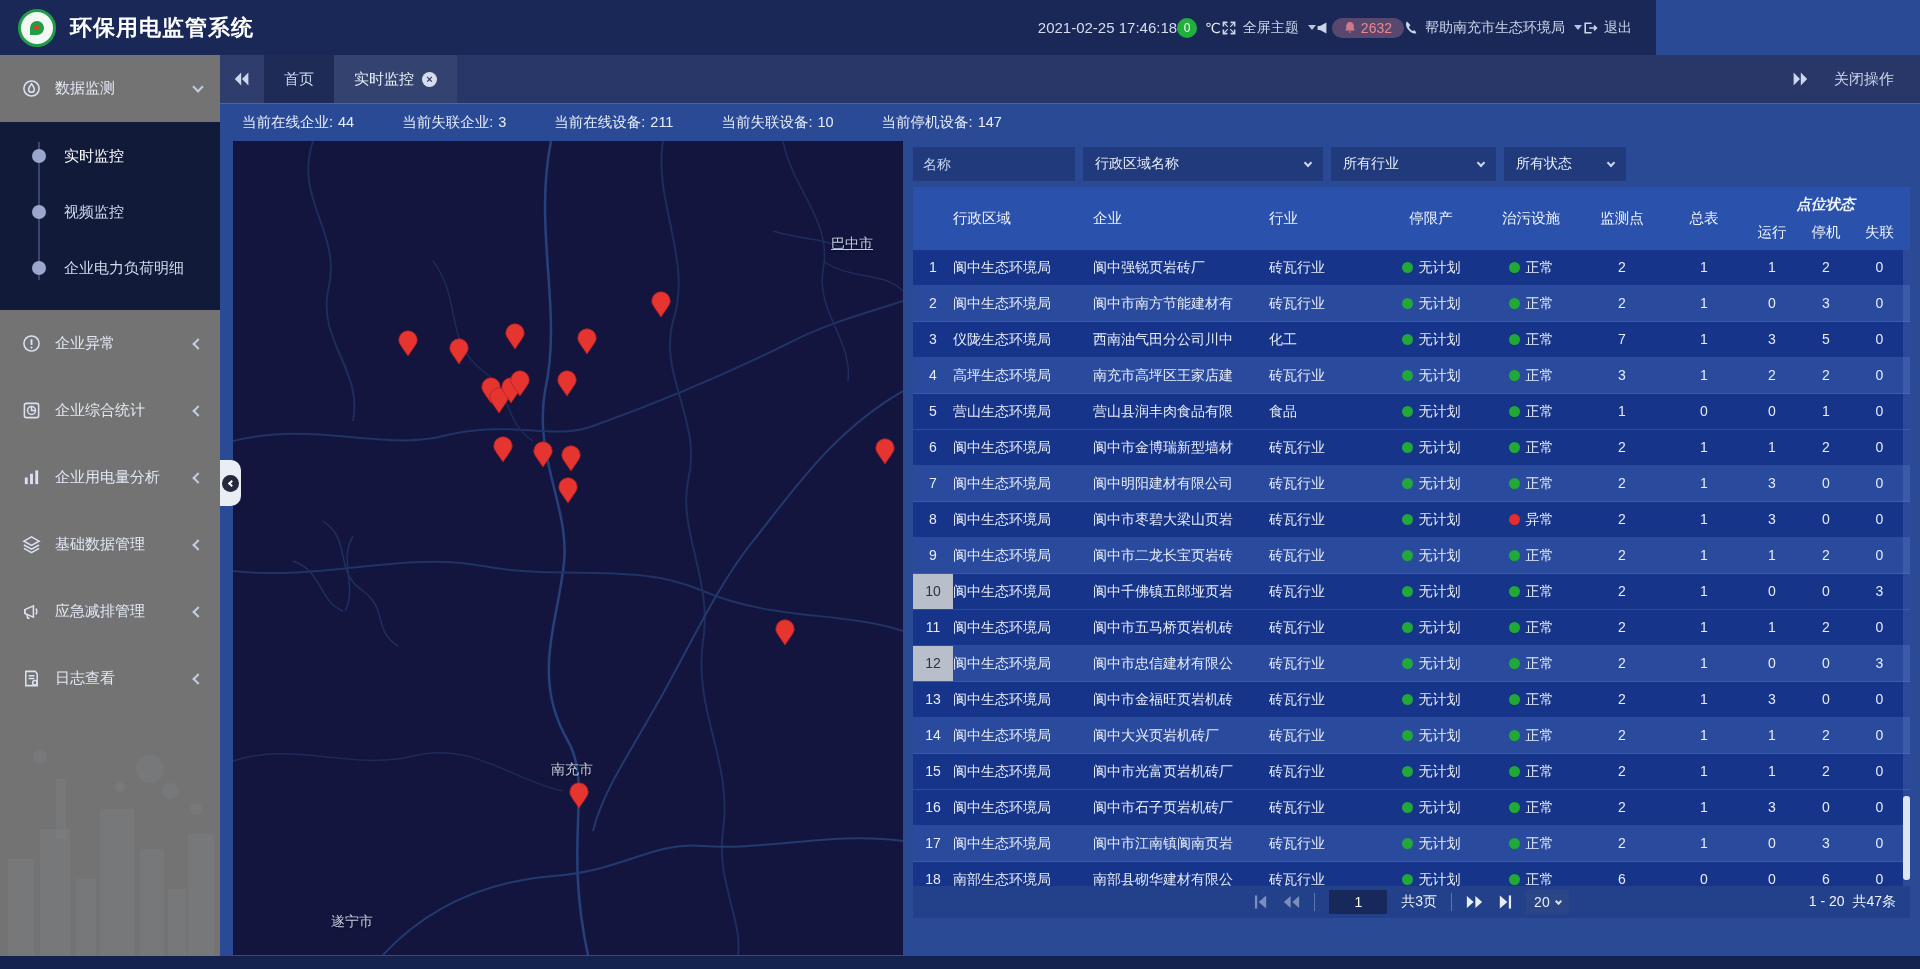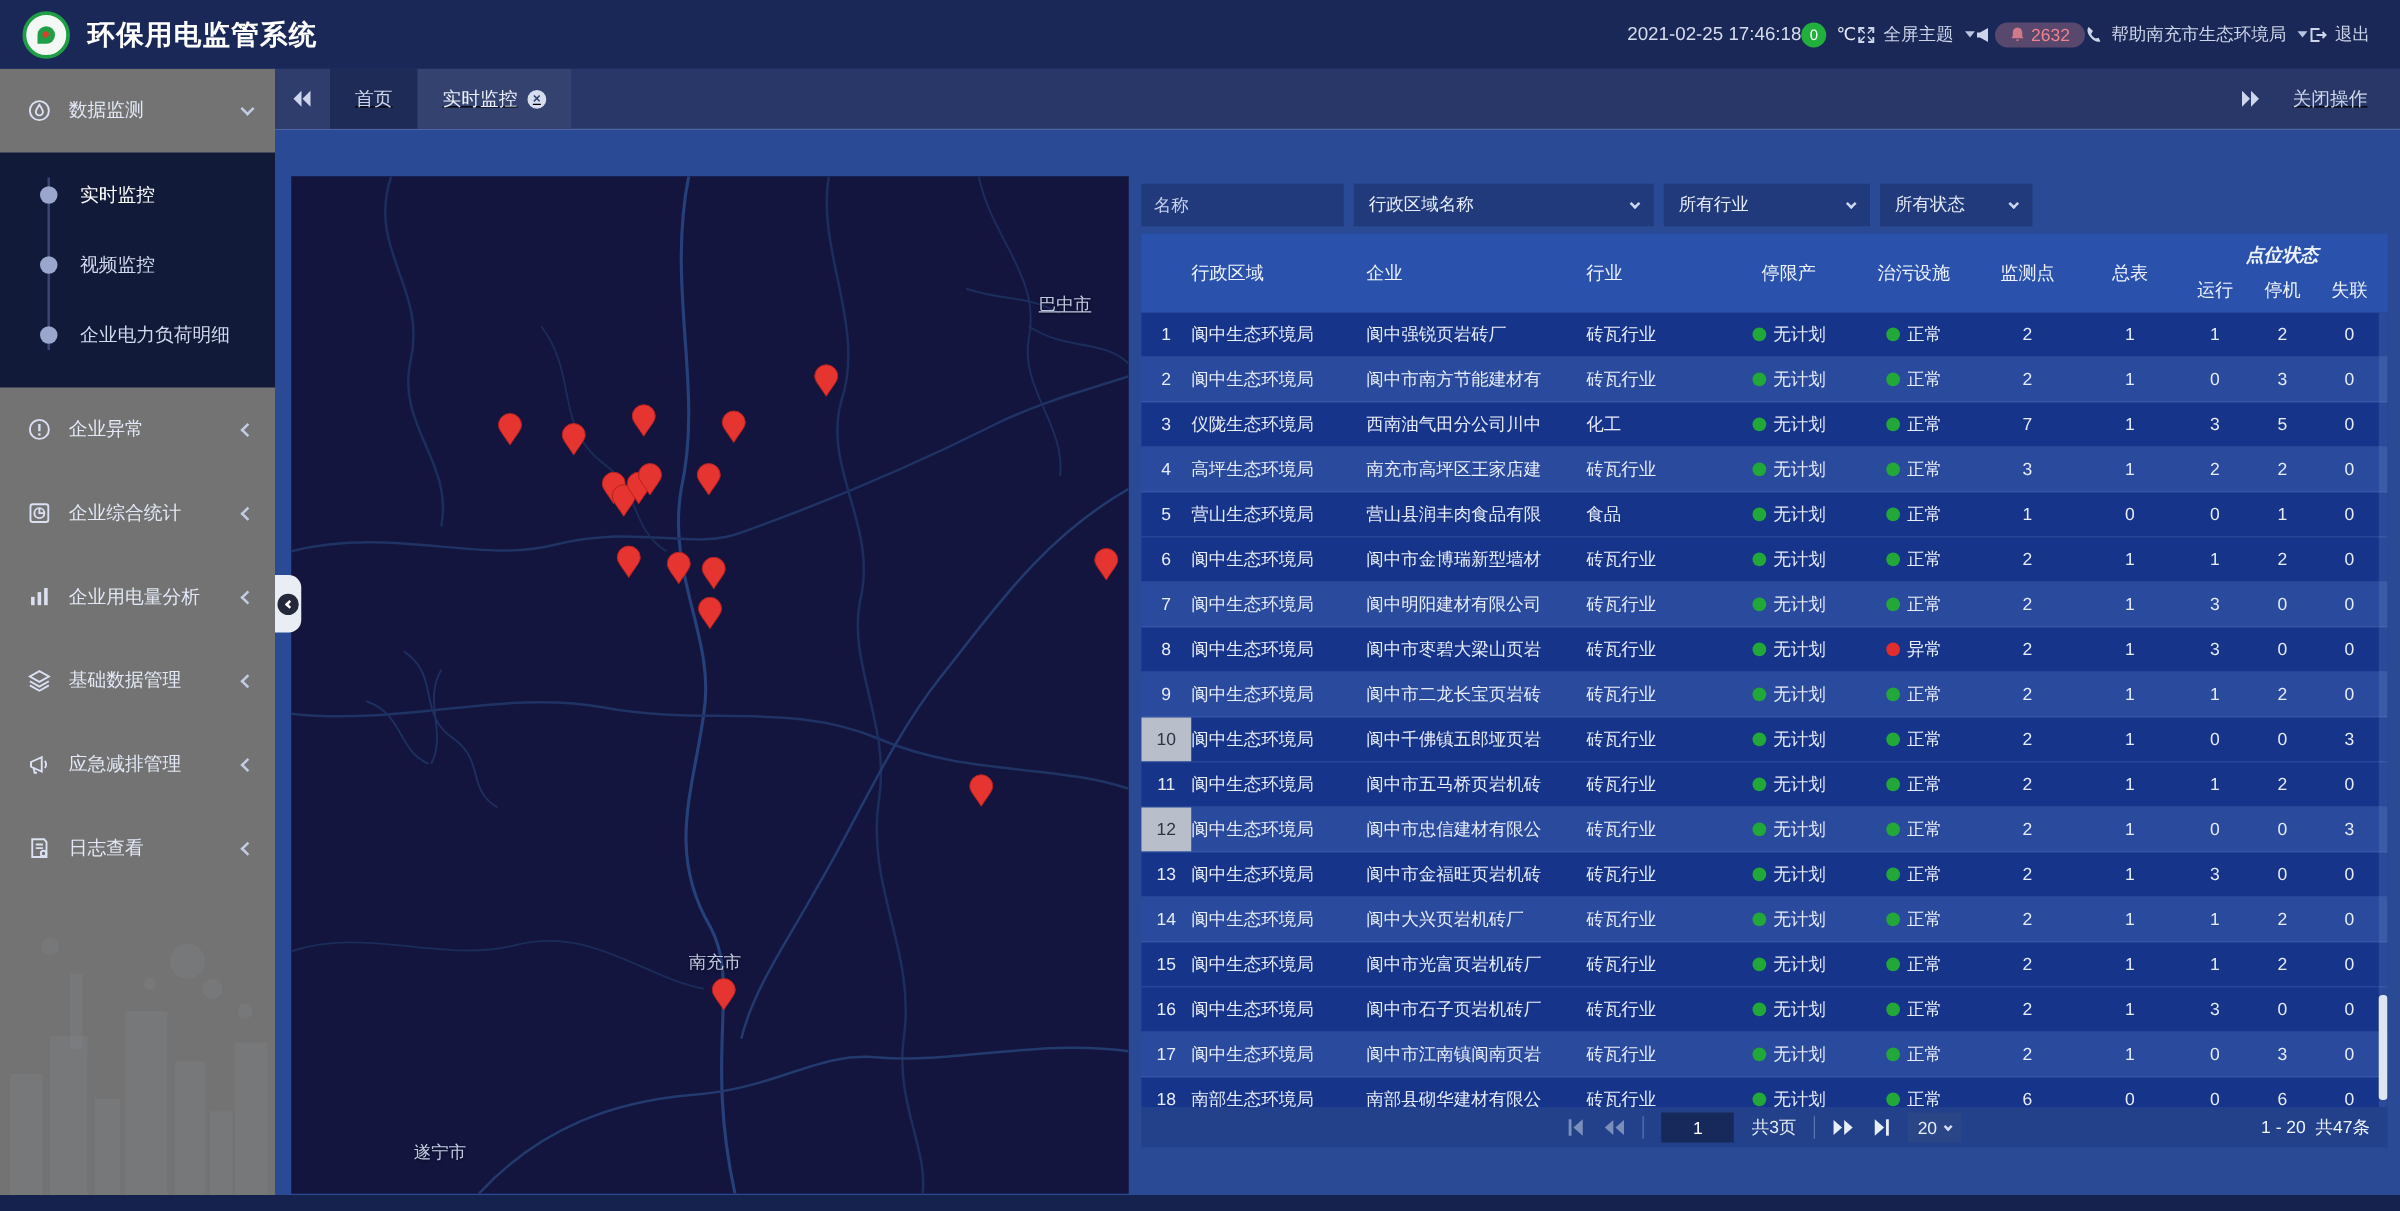--- a/index.html
+++ b/index.html
@@ -1,20 +1,20 @@
 <!DOCTYPE html>
 <html><head>
 <meta charset="utf-8">
 <style>
   html,body{margin:0;padding:0;background:#0d1430;}
   *{box-sizing:border-box;font-family:"Liberation Sans","DejaVu Sans",sans-serif;}
   #app{position:relative;width:1920px;height:969px;overflow:hidden;background:#2a4a96;}
 
   
-  .topbar{position:absolute;left:0;top:0;width:1920px;height:55px;background:#1a2857;display:flex;align-items:center;justify-content:space-between;padding:0 24px 0 18px;z-index:30;}
+  .topbar{position:absolute;left:0;top:0;width:1656px;height:55px;background:#1a2857;display:flex;align-items:center;justify-content:space-between;padding:0 24px 0 18px;z-index:30;}
   .brand{display:flex;align-items:center;gap:14px;}
   .logo{width:38px;height:38px;border-radius:50%;background:#f4f8f4;border:3px solid #1f9e45;display:flex;align-items:center;justify-content:center;}
   .logo .leaf{width:14px;height:14px;border-radius:50% 50% 50% 0;background:#1f9e45;position:relative;}
   .logo .leaf::after{content:"";position:absolute;left:4px;top:4px;width:5px;height:5px;border-radius:50%;background:#d8402a;}
   .app-title{color:#ffffff;font-size:22px;font-weight:700;letter-spacing:1px;}
   .top-right{display:flex;align-items:center;color:#ccd5ea;font-size:14px;}
   .top-item{display:flex;align-items:center;gap:6px;cursor:pointer;white-space:nowrap;}
   .datetime{font-size:15px;color:#d5dcee;}
   .temp-badge{width:20px;height:20px;border-radius:50%;background:#22b03c;color:#fff;font-size:12px;display:flex;align-items:center;justify-content:center;}
   .celsius{color:#e8edf8;font-size:14px;margin-left:2px;}
@@ -35,21 +35,21 @@
   .chev{width:8px;height:8px;border-right:2px solid #c2cce4;border-bottom:2px solid #c2cce4;display:inline-block;}
   .chev.down{transform:rotate(45deg);margin-top:-4px;}
   .chev.left{transform:rotate(135deg);}
   .cityscape{position:absolute;left:0;bottom:0;width:220px;height:230px;pointer-events:none;opacity:.5;}
   .collapse-handle{position:absolute;left:220px;top:460px;width:21px;height:46px;background:#e9edf4;border-radius:0 10px 10px 0;display:flex;align-items:center;justify-content:center;cursor:pointer;z-index:25;}
   .collapse-handle .circ{width:17px;height:17px;border-radius:50%;background:#23293a;display:flex;align-items:center;justify-content:center;}
   .collapse-handle .circ .chev{width:5px;height:5px;border-color:#fff;margin-left:2px;}
 
   
   .main{position:absolute;left:220px;top:55px;width:1700px;height:914px;background:#2a4a96;}
-  .tabbar{height:49px;background:#283767;display:flex;align-items:stretch;border-bottom:1px solid #4d63a2;text-decoration:underline;}
+  .tabbar{height:49px;background:#283767;display:flex;align-items:stretch;border-bottom:1px solid #4d63a2;}
   .tab-coll{width:44px;display:flex;align-items:center;justify-content:center;background:#2f3d6d;color:#cdd6ec;cursor:pointer;}
   .tab{display:flex;align-items:center;gap:8px;padding:0 20px;font-size:15px;color:#cfd7ea;cursor:pointer;}
   .tab.home{background:#1e2b56;}
   .tab.active{background:#33426f;color:#e9eef9;}
   .tab-close{width:15px;height:15px;border-radius:50%;background:#d6ddee;color:#2f3e6d;font-size:11px;line-height:15px;text-align:center;font-weight:700;cursor:pointer;}
   .tabbar .spacer{flex:1;}
   .tab-right{display:flex;align-items:center;gap:26px;padding-right:26px;color:#cdd6ea;font-size:15px;}
 
   .statsbar{height:37px;display:flex;align-items:center;gap:48px;padding-left:22px;color:#e8eef9;font-size:14.5px;}
   .stat .stat-value{margin-left:5px;}
@@ -312,20 +312,27 @@
         <span class="ic">
             <svg width="16" height="14" viewBox="0 0 20 16" fill="#cdd6ec">
               <polygon points="2,0 2,16 10,8"></polygon>
               <polygon points="11,0 11,16 19,8"></polygon>
             </svg>
           </span>
         <span>关闭操作</span>
       </div>
     </div>
 
+    <div class="statsbar" id="statsbar">
+        <span class="stat"><span class="stat-label">当前在线企业:</span><span class="stat-value">44</span></span>
+        <span class="stat"><span class="stat-label">当前失联企业:</span><span class="stat-value">3</span></span>
+        <span class="stat"><span class="stat-label">当前在线设备:</span><span class="stat-value">211</span></span>
+        <span class="stat"><span class="stat-label">当前失联设备:</span><span class="stat-value">10</span></span>
+        <span class="stat"><span class="stat-label">当前停机设备:</span><span class="stat-value">147</span></span>
+      </div>
 
     <div class="content">
 
       <div class="map" id="map">
         <svg class="roads" width="670" height="814" viewBox="0 0 670 814" fill="none">
           <path d="M318 0 C300 90 330 170 312 250 C300 320 340 370 330 430 C322 490 300 540 335 600 C360 645 330 700 355 814" stroke="#26407a" stroke-width="2.5"></path>
           <path d="M0 300 C80 280 150 310 210 295 C280 278 320 300 360 285 C430 260 500 230 560 200 C600 180 640 170 670 160" stroke="#1f3365" stroke-width="2"></path>
           <path d="M0 430 C90 440 170 410 250 425 C330 440 400 420 470 450 C540 480 610 470 670 490" stroke="#1f3365" stroke-width="2"></path>
           <path d="M80 0 C60 60 110 90 95 150 C85 200 130 230 120 280" stroke="#1c2e5c" stroke-width="2"></path>
           <path d="M430 0 C420 60 460 120 440 180 C425 235 470 280 455 340 C445 390 480 440 470 500 C460 570 500 620 490 690 C483 740 510 780 505 814" stroke="#1c2e5c" stroke-width="2"></path>

